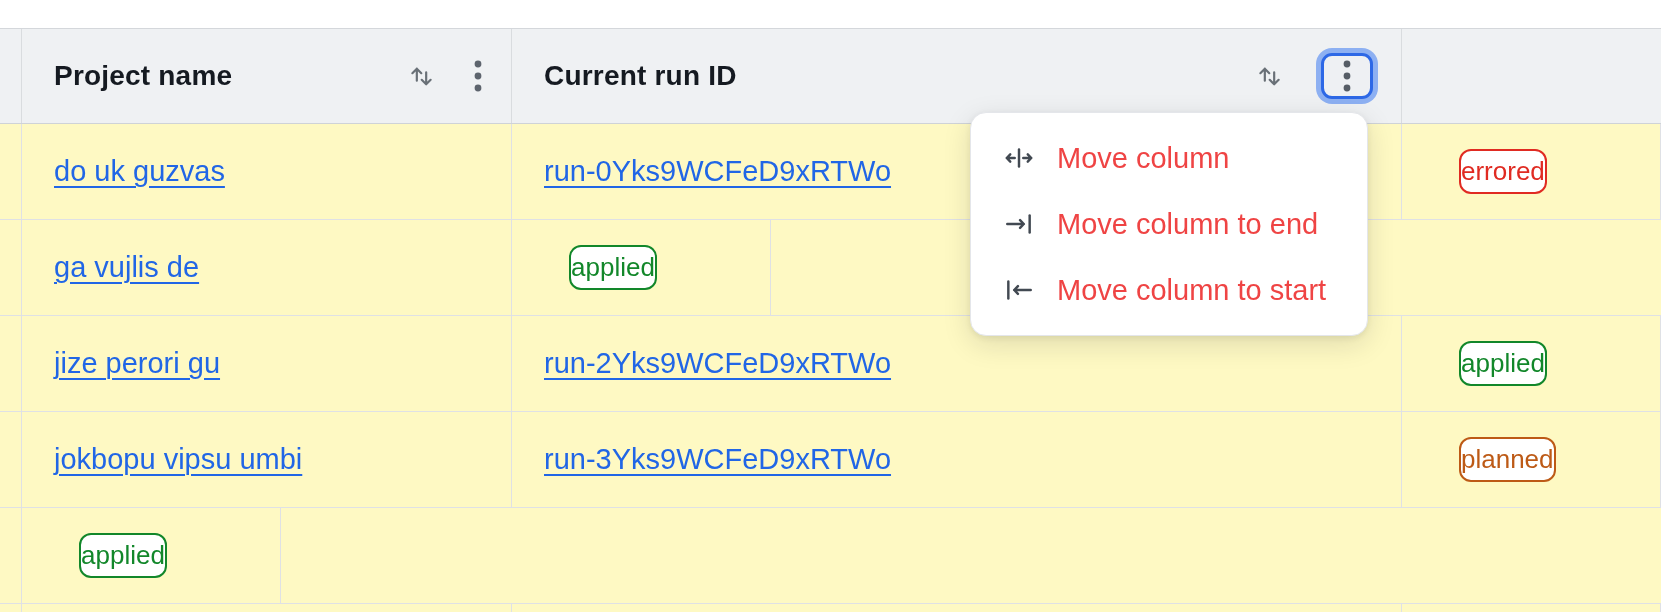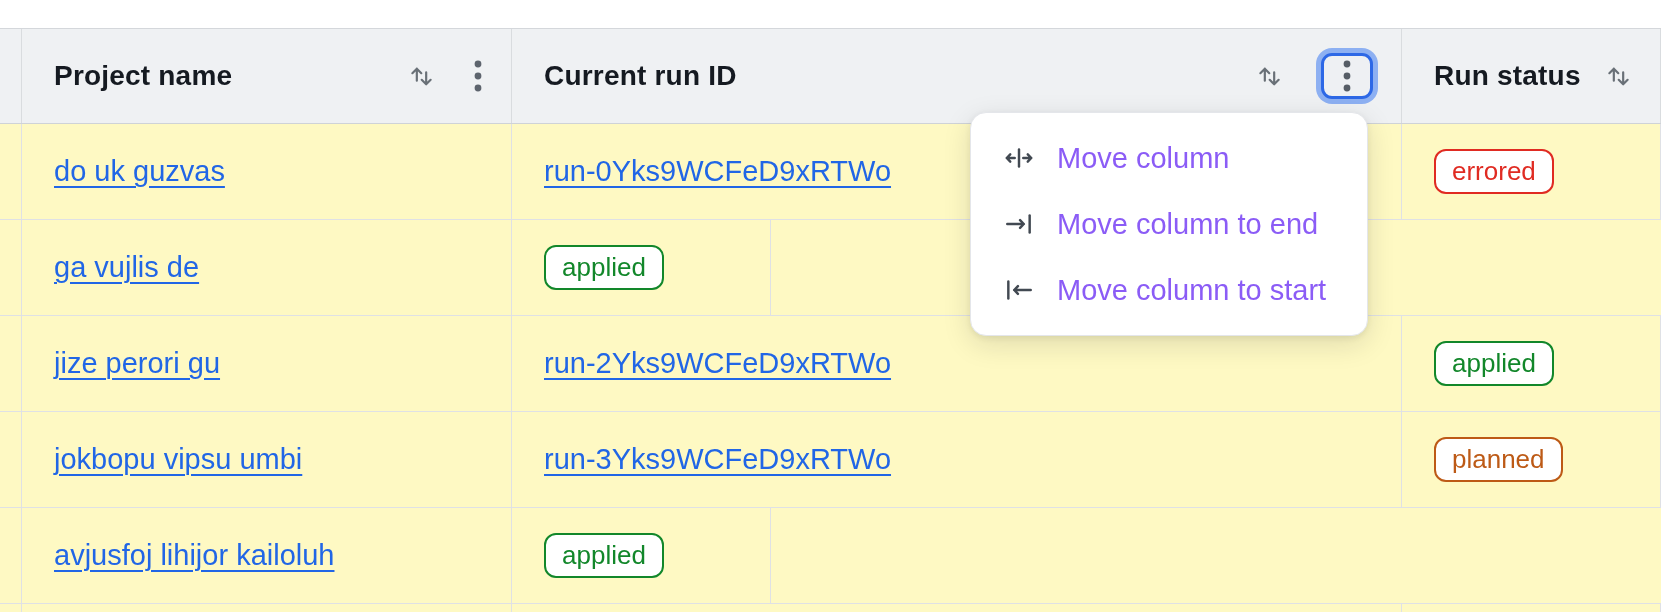--- a/index.html
+++ b/index.html
@@ -24,31 +24,31 @@
   .icon-group { margin-left:auto; display:flex; align-items:center; gap:38px; }
   .icon-btn { display:flex; align-items:center; justify-content:center; cursor:pointer;
               background:transparent; border:none; }
   .menu-btn { width:52px; height:46px; border-radius:11px; background:#eef0f3;
               display:flex; align-items:center; justify-content:center; }
   .menu-btn.active { border:3px solid #2d68e6; box-shadow:0 0 0 5px #8db0f2; }
 
   .link { font-size:29px; color:#2166e6; text-decoration:underline;
           text-underline-offset:5px; text-decoration-thickness:2px; cursor:pointer; }
 
-  .badge { display:inline-block; font-size:26px; line-height:1.15; padding:6px 16px;
-           border:2px solid currentColor; border-radius:12px; background:#ffffff; }
+  .badge { display:inline-block; font-size:26px; line-height:1.15; padding:6px 0;
+           border:2px solid currentColor; border-radius:12px; background:#ffffff;margin-left:25px; }
 
   
   .menu { position:absolute; left:970px; top:112px; width:398px; background:#ffffff;
           border:1px solid #e4e6ea; border-radius:16px; padding:12px 0;
           box-shadow:0 8px 28px rgba(21,26,33,.13), 0 2px 6px rgba(21,26,33,.07);
           z-index:10; }
   .menu-item { display:flex; align-items:center; height:66px; padding:0 24px 0 32px;
                gap:22px; cursor:pointer; }
-  .menu-label { font-size:29px; color:#8b5cf6; white-space:nowrap; }
+  .menu-label { font-size:29px; color:#ef4444; white-space:nowrap; }
   .mi { width:32px; height:32px; display:flex; align-items:center; justify-content:center; }
   .mi svg { display:none; }
   .mi svg.show { display:block; }
 
   svg { flex:none; }
 </style>
 </head>
 <body>
 
 <div class="stage">
@@ -89,31 +89,20 @@
           <span class="menu-btn active">
             <svg width="10" height="36" viewBox="0 0 10 36" fill="#565d66">
               <circle cx="5" cy="6" r="3.4"></circle>
                 <circle cx="5" cy="18" r="3.4"></circle>
                 <circle cx="5" cy="30" r="3.4"></circle>
             </svg>
           </span>
         </span>
       </div>
 
-      <div class="th c-status">
-        <span class="th-label">Run status</span>
-        <span class="icon-group">
-          <span class="icon-btn">
-            <svg width="27" height="27" viewBox="0 0 26 26" fill="none" stroke="#697077" stroke-width="2.1" stroke-linecap="round" stroke-linejoin="round">
-              <path d="M8.5 17 V5.5 M4.2 9.8 L8.5 5.5 L12.8 9.8"></path>
-              <path d="M17.5 9 V20.5 M13.2 16.2 L17.5 20.5 L21.8 16.2"></path>
-            </svg>
-          </span>
-        </span>
-      </div>
     </div>
 
     <div id="rows">
   <div class="tr">
     <div class="td c-gutter"></div>
     <div class="td c-project">
       <a class="link">do uk guzvas</a>
     </div>
     <div class="td c-runid">
       <a class="link">run-0Yks9WCFeD9xRTWo</a>
@@ -154,23 +143,20 @@
     <div class="td c-runid">
       <a class="link">run-3Yks9WCFeD9xRTWo</a>
     </div>
     <div class="td c-status">
       <span class="badge" style="color: rgb(189, 90, 22);">planned</span>
     </div>
   </div>
 
   <div class="tr">
     <div class="td c-gutter"></div>
-    <div class="td c-project">
-      <a class="link">avjusfoj lihijor kailoluh</a>
-    </div>
     <div class="td c-status">
       <span class="badge" style="color: rgb(18, 135, 42);">applied</span>
     </div>
   </div>
 </div>
 
     <div class="tr sliver">
       <div class="td c-gutter"></div>
       <div class="td c-project"></div>
       <div class="td c-runid"></div>

